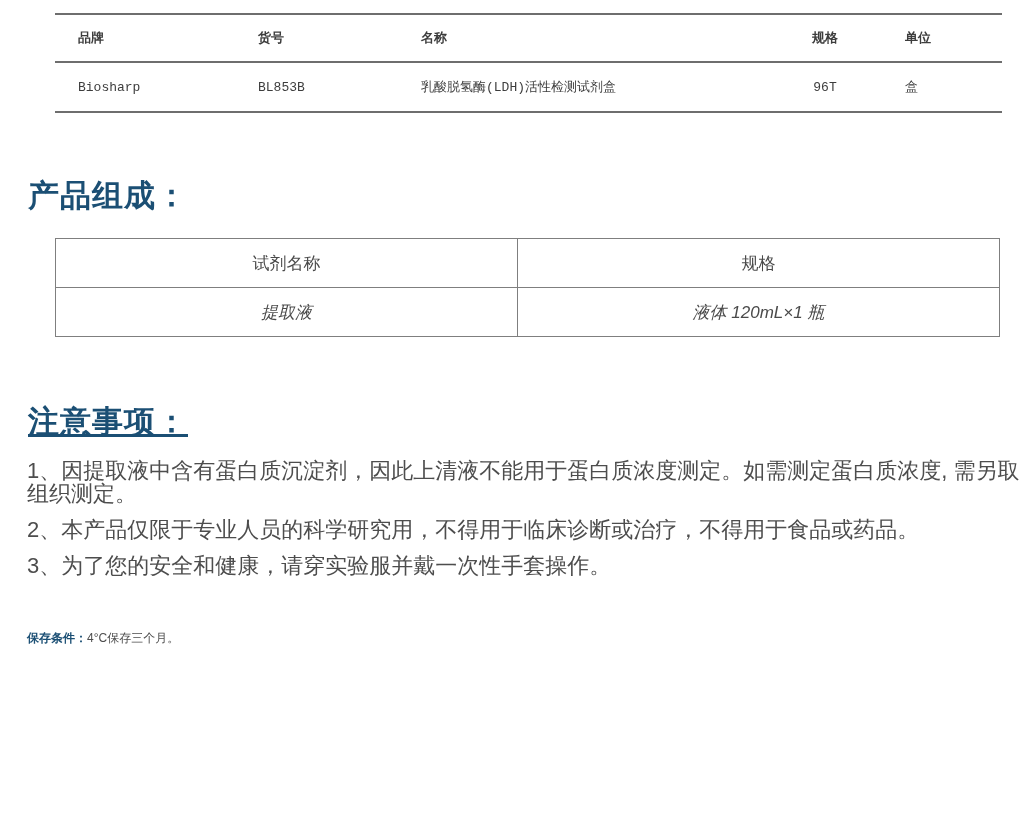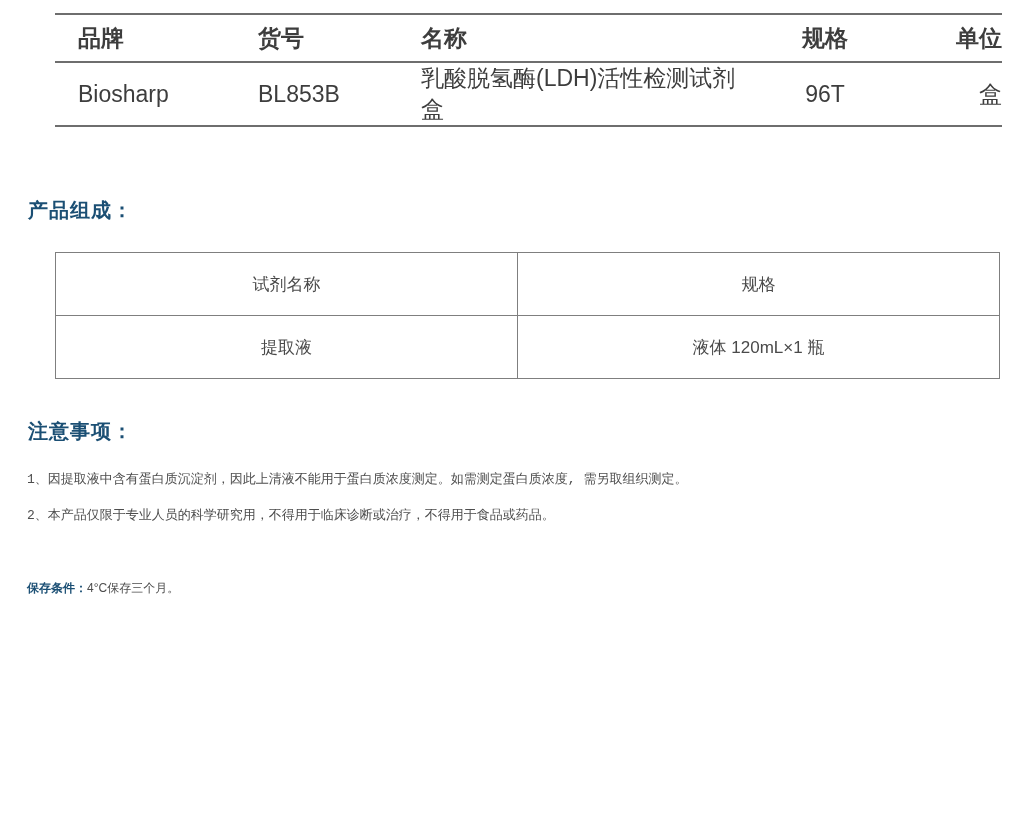--- a/index.html
+++ b/index.html
@@ -16,79 +16,79 @@
     background:#ffffff;
     font-family:"Liberation Sans","DejaVu Sans",sans-serif;
     overflow:hidden;
   }
 
   
   .info-table{
     width:947px;
     margin:13px 0 0 55px;
     border-collapse:collapse;
-    font-size:23px;
+    font-size:13px;
     color:var(--text-dark);
     border-top:2px solid var(--rule-gray);
     border-bottom:2px solid var(--rule-gray);
+    font-family:Liberation Mono, monospace;
   }
   .info-table th{
     font-weight:700;
     text-align:left;
     height:48px;
     border-bottom:2px solid var(--rule-gray);
     padding:0;
   }
   .info-table td{
     height:50px;
     padding:0;
     font-weight:400;
   }
   .info-table .c1{width:203px;padding-left:23px;}
   .info-table .c2{width:163px;}
   .info-table .c3{width:324px;margin-left:40px;}
   .info-table .c4{width:160px;text-align:center;}
-  .info-table .c5{width:97px;text-align:right;}
+  .info-table .c5{width:97px;text-align:left;}
 
   
   .section-heading{
     margin:67px 0 0 28px;
-    font-size:20px;
+    font-size:31px;
     line-height:32px;
     font-weight:700;
     color:var(--heading-blue);
     letter-spacing:1px;
   }
-  .section-heading.notes-h{margin-top:36px;}
+  .section-heading.notes-h{margin-top:69px;text-decoration:underline;}
 
   
   .comp-table{
     width:945px;
     margin:26px 0 0 55px;
     border-collapse:collapse;
     font-size:17px;
     color:#4a4a4a;
     table-layout:fixed;
   }
   .comp-table th,.comp-table td{
     border:1px solid var(--comp-border);
     text-align:center;
-    height:63px;
+    height:49px;
     padding:0;
   }
   .comp-table th{font-weight:500;}
-  .comp-table td{font-weight:400;}
+  .comp-table td{font-weight:400;font-style:italic;}
   .comp-table .left-col{width:462px;}
 
   
   .notes{
     margin:21px 0 0 27px;
-    font-size:13px;
+    font-size:22px;
     color:var(--text-body);
-    font-family:Liberation Mono, monospace;
   }
   .notes p{
     margin:0 0 13px 0;
     line-height:23px;
   }
 
   
   .storage{
     margin:50px 0 0 27px;
     font-size:12px;
@@ -139,17 +139,18 @@
       <td>液体 120mL×1 瓶</td>
     </tr>
   </tbody>
 </table>
 
 <h2 class="section-heading notes-h">注意事项：</h2>
 
 <div class="notes">
   <p>1、因提取液中含有蛋白质沉淀剂，因此上清液不能用于蛋白质浓度测定。如需测定蛋白质浓度, 需另取组织测定。</p>
   <p>2、本产品仅限于专业人员的科学研究用，不得用于临床诊断或治疗，不得用于食品或药品。</p>
+  <p>3、为了您的安全和健康，请穿实验服并戴一次性手套操作。</p>
 </div>
 
 <p class="storage">
   <span class="storage-label">保存条件：</span><span class="storage-value">4°C保存三个月。</span>
 </p>
 
 </body></html>

